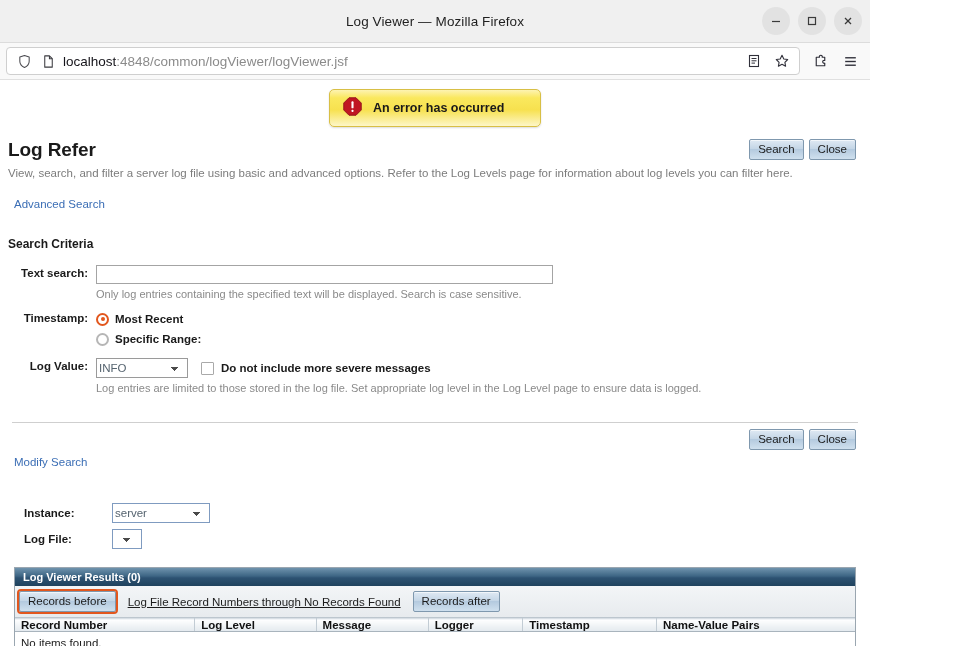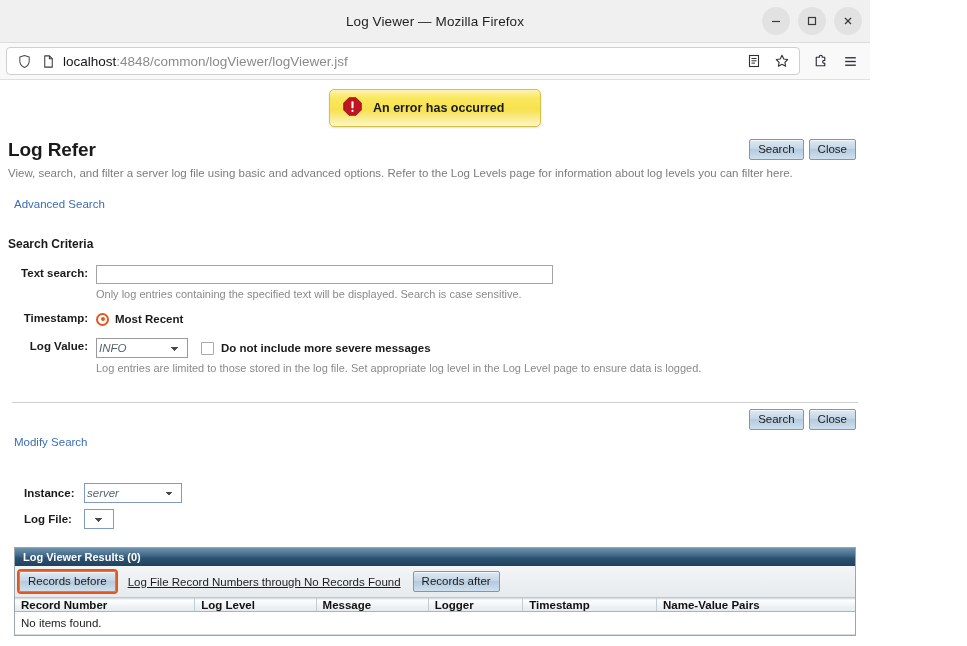--- a/index.html
+++ b/index.html
@@ -123,42 +123,41 @@
     font-family: "Liberation Sans", sans-serif; font-size: 11.5px;
     height: 20px; border: 1px solid #9a9a9a; background: #fff;
     color: #55636f; padding: 0 2px;
     -webkit-appearance: none; appearance: none;
     background-image:
       linear-gradient(45deg, transparent 50%, #4a4a4a 50%),
       linear-gradient(135deg, #4a4a4a 50%, transparent 50%);
     background-position: calc(100% - 12px) 8px, calc(100% - 8px) 8px;
     background-size: 4px 4px, 4px 4px;
     background-repeat: no-repeat;
-    font-style: italic;
   }
   select.sel.loglevel { width: 92px; }
   select.sel.instance { width: 98px; border-color: #7f9bc0; color:#55636f; }
   select.sel.logfile  { width: 30px; border-color: #7f9bc0;
     background-position: calc(100% - 14px) 8px, calc(100% - 10px) 8px; }
 
   .chk-line { display: flex; align-items: center; gap: 7px; }
   .chkbox {
     width: 13px; height: 13px; border: 1px solid #a9a9a9; background: #fff; flex: 0 0 auto; border-radius: 1px;
   }
   .chk-label { font-size: 11.5px; font-weight: bold; color: #1a1a1a; }
 
   .hr { border: 0; border-top: 1px solid #cfcfcf; margin: 28px 4px 0 4px; }
 
   .midbar { position: relative; height: 30px; }
   .midbar .topbtns { top: 6px; }
 
   .modify { margin-top: 2px; margin-left: 6px; }
 
   .form2 { margin-top: 34px; margin-left: 16px; }
-  .frow2 { display: flex; align-items: center; margin-bottom: 6px; }
+  .frow2 { display: flex; align-items: center; margin-bottom: 6px; gap: 28px; }
   .flabel2 { width: 60px; font-size: 11.5px; font-weight: bold; color: #1a1a1a; }
 
   
   .results { margin: 18px 6px 0 6px; border: 1px solid #9aa6b0; background: #eef1f4; }
   .results-hd {
     height: 18px; display: flex; align-items: center; padding-left: 8px;
     background: linear-gradient(180deg, #6f93ad 0%, #3d6584 45%, #2d5272 55%, #1f425e 100%);
     color: #fff; font-size: 11px; font-weight: bold;
   }
   .results-tools {
@@ -297,20 +296,24 @@
             <div class="help">Only log entries containing the specified text will be displayed. Search is case sensitive.</div>
           </div>
         </div>
 
         <div class="frow" style="margin-top:10px;">
           <div class="flabel">Timestamp:</div>
           <div class="fctl">
             <div class="radio-line">
               <span class="radio checked"></span>
               <span class="radio-label">Most Recent</span>
+            </div>
+            <div class="radio-line" style="margin-top:2px;">
+              <span class="radio"></span>
+              <span class="radio-label">Specific Range:</span>
             </div>
           </div>
         </div>
 
         <div class="frow" style="margin-top:10px;">
           <div class="flabel">Log Value:</div>
           <div class="fctl">
             <div class="chk-line">
               <select class="sel loglevel"><option value="FINEST">FINEST</option><option value="FINER">FINER</option><option value="FINE">FINE</option><option value="CONFIG">CONFIG</option><option value="INFO" selected="">INFO</option><option value="WARNING">WARNING</option><option value="SEVERE">SEVERE</option></select>
               <span style="display:flex;align-items:center;gap:7px;margin-left:6px;">

